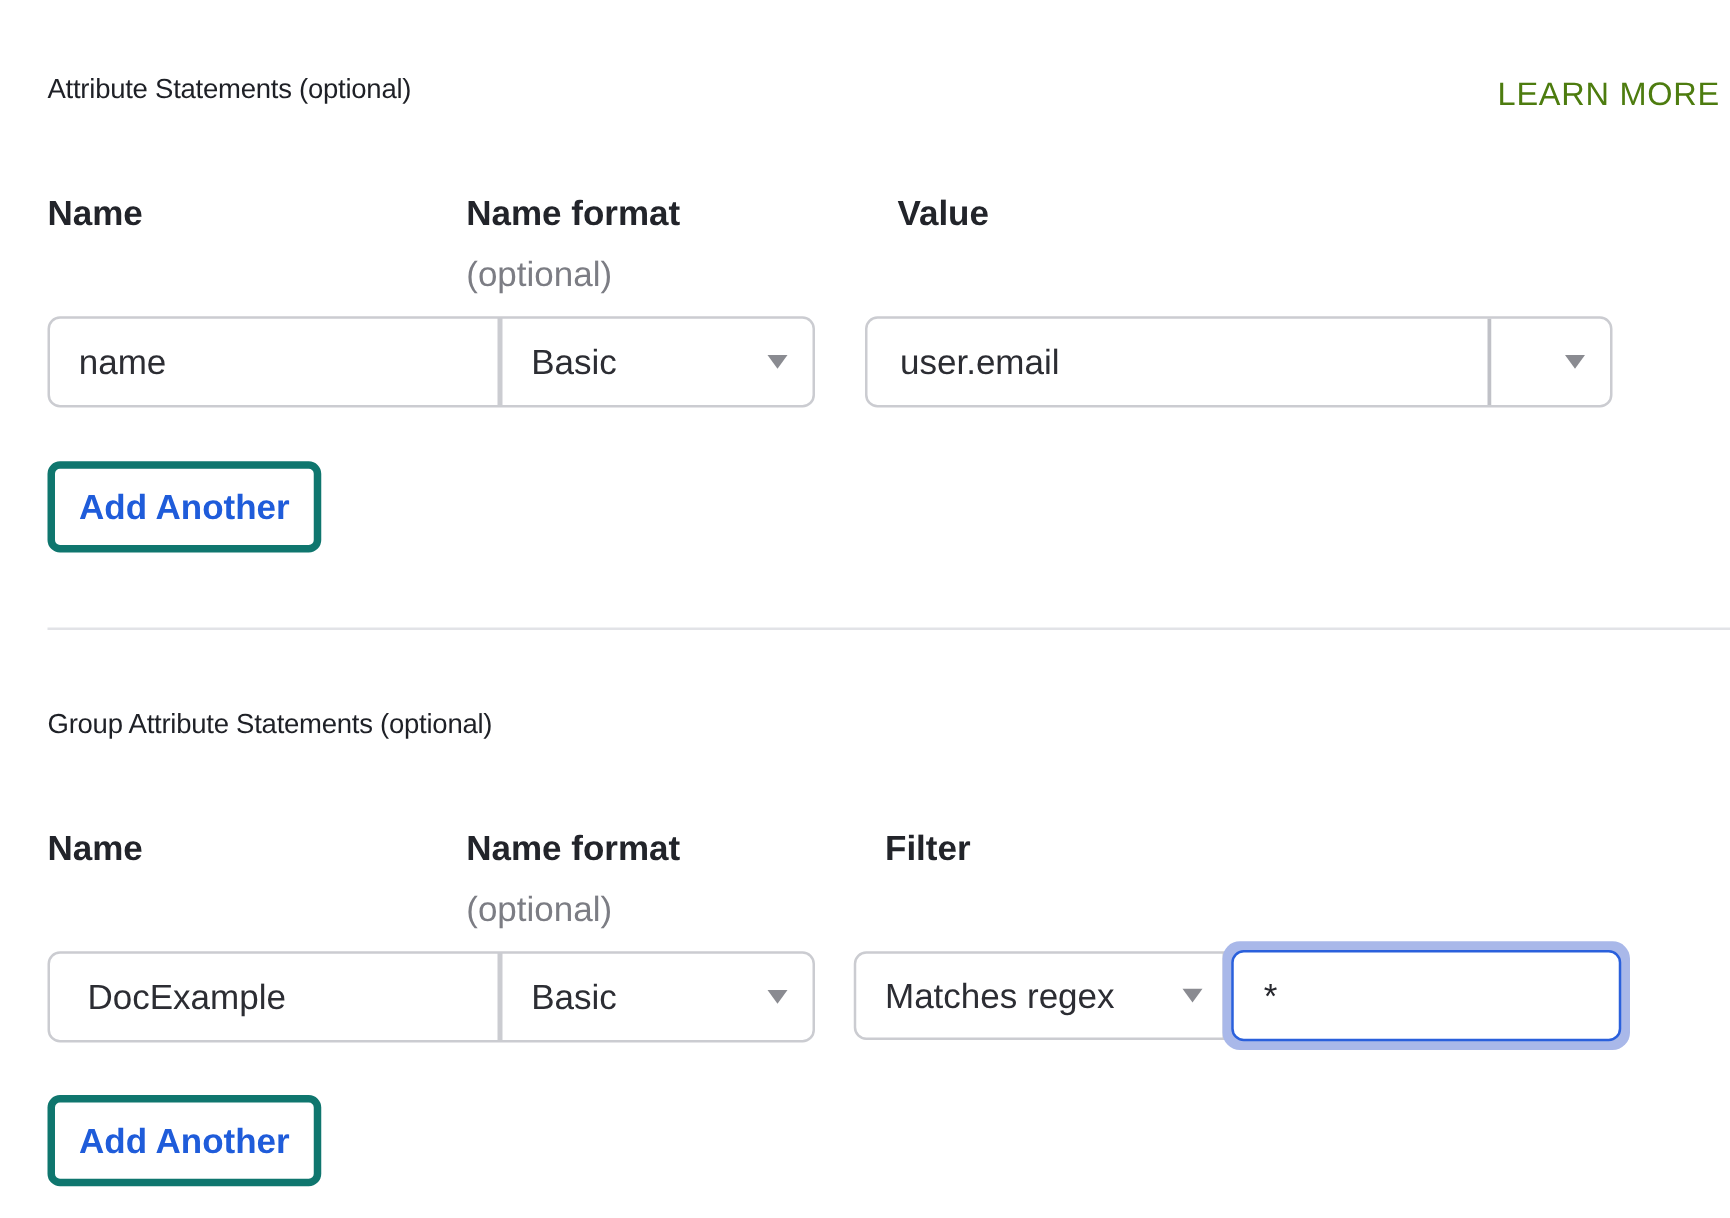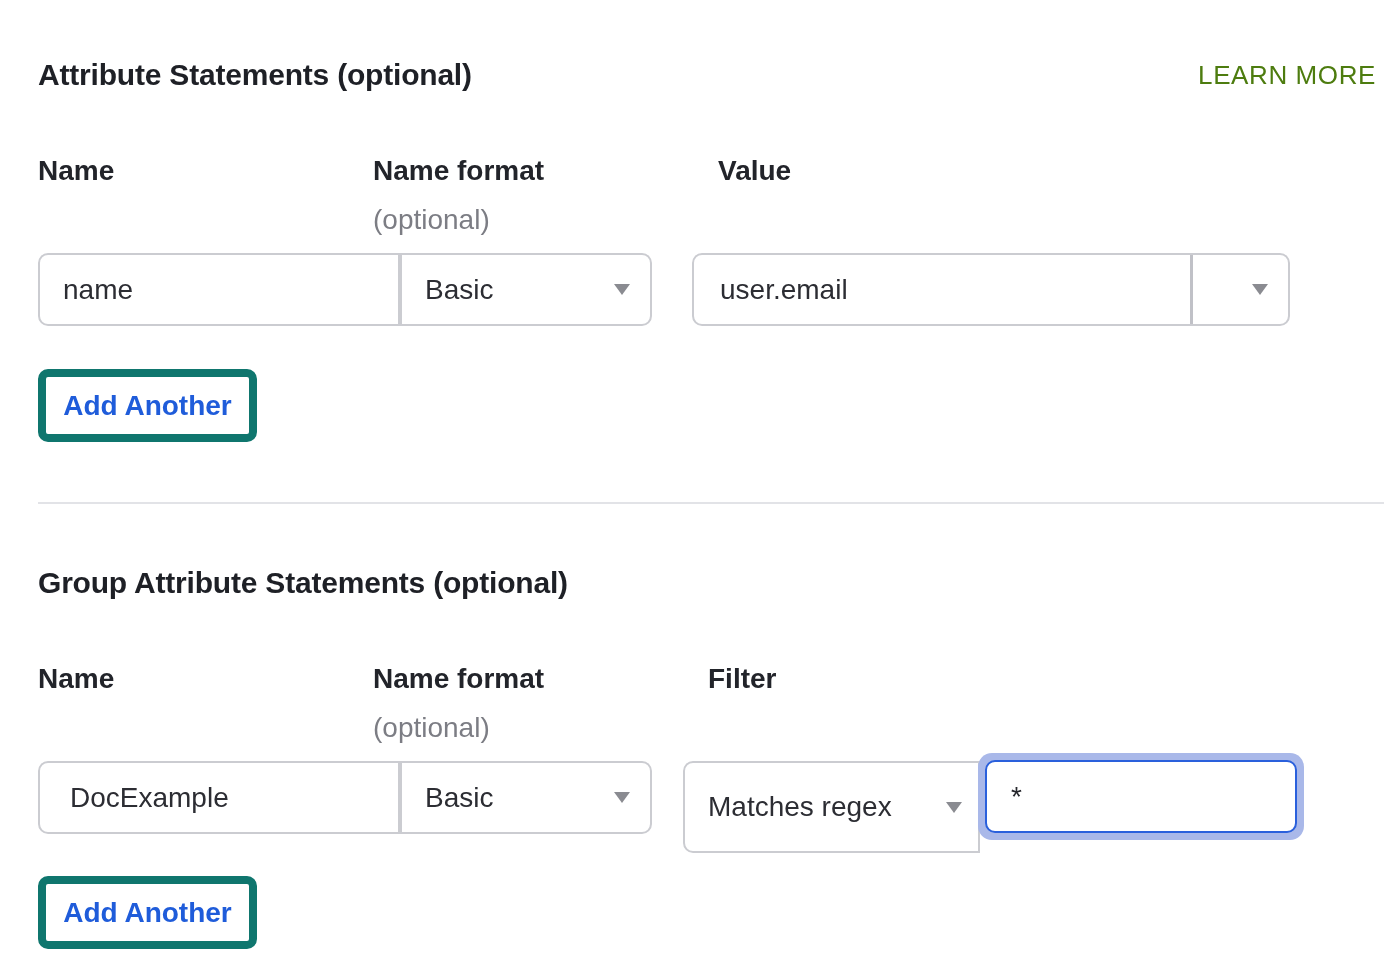--- a/index.html
+++ b/index.html
@@ -8,22 +8,22 @@
     width: 1384px;
     height: 974px;
     background: #ffffff;
     font-family: "Liberation Sans", sans-serif;
     color: #22242a;
     overflow: hidden;
   }
   .abs { position: absolute; }
 
   .h-title {
-    font-size: 30px;
-    font-weight: 700;
+    font-size: 22px;
+    font-weight: 400;
     color: #1e2026;
     letter-spacing: -0.2px;
     white-space: nowrap;
   }
   .learn-more {
     font-size: 26px;
     font-weight: 500;
     letter-spacing: 0.6px;
     color: #4d7c0f;
     text-decoration: none;
@@ -105,21 +105,21 @@
     justify-content: center;
     background: transparent;
     border: none;
     cursor: pointer;
     padding: 0;
   }
 
   .add-btn {
     box-sizing: border-box;
     background: #ffffff;
-    border: 8px solid #0f766e;
+    border: 6px solid #0f766e;
     border-radius: 10px;
     color: #1f5cda;
     font-family: "Liberation Sans", sans-serif;
     font-size: 28px;
     font-weight: 700;
     cursor: pointer;
     display: flex;
     align-items: center;
     justify-content: center;
     white-space: nowrap;
@@ -188,21 +188,21 @@
   <div class="abs note" style="left:373px; top:712px;">(optional)</div>
   <div class="abs col-label" style="left:708px; top:663px;">Filter</div>
 
   <input type="text" class="abs tb round-left" style="left: 38px; top: 761px; width: 362px; height: 73px; padding-left: 30px;" value="DocExample">
 
   <div class="abs tb round-right sel" style="left:400px; top:761px; width:252px; height:73px;">
     <span class="sel-text">Basic</span>
     <span class="caret"></span>
   </div>
 
-  <div class="abs tb round-left sel" style="left:683px; top:761px; width:297px; height:92px; padding-right:16px;">
+  <div class="abs tb round-left sel" style="left:683px; top:761px; width:297px; height:71px; padding-right:16px;">
     <span class="sel-text">Matches regex</span>
     <span class="caret"></span>
   </div>
 
   <div class="abs focus-ring" style="left:978px; top:753px; width:326px; height:87px;">
     <input type="text" class="focus-input" value="*" style="">
   </div>
 
   <button class="abs add-btn" style="left:38px; top:876px; width:219px; height:73px;">Add Another</button>
 

